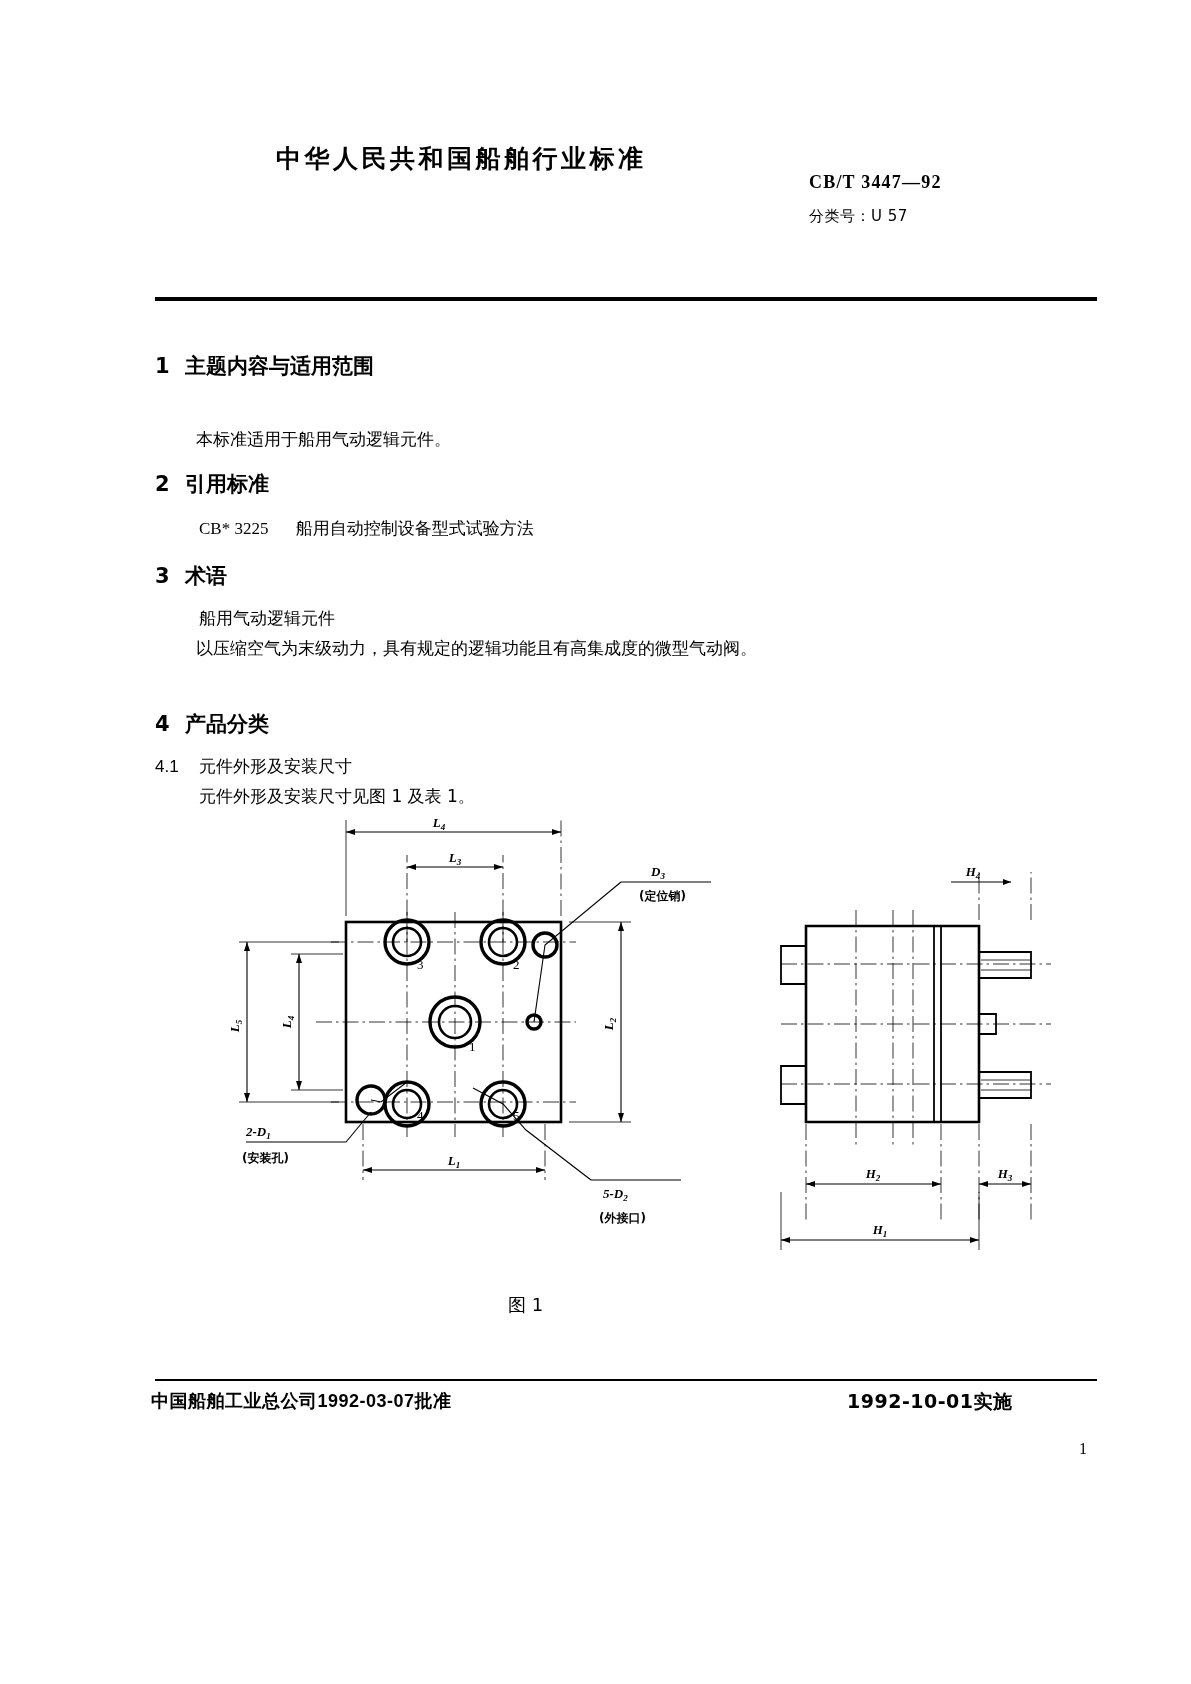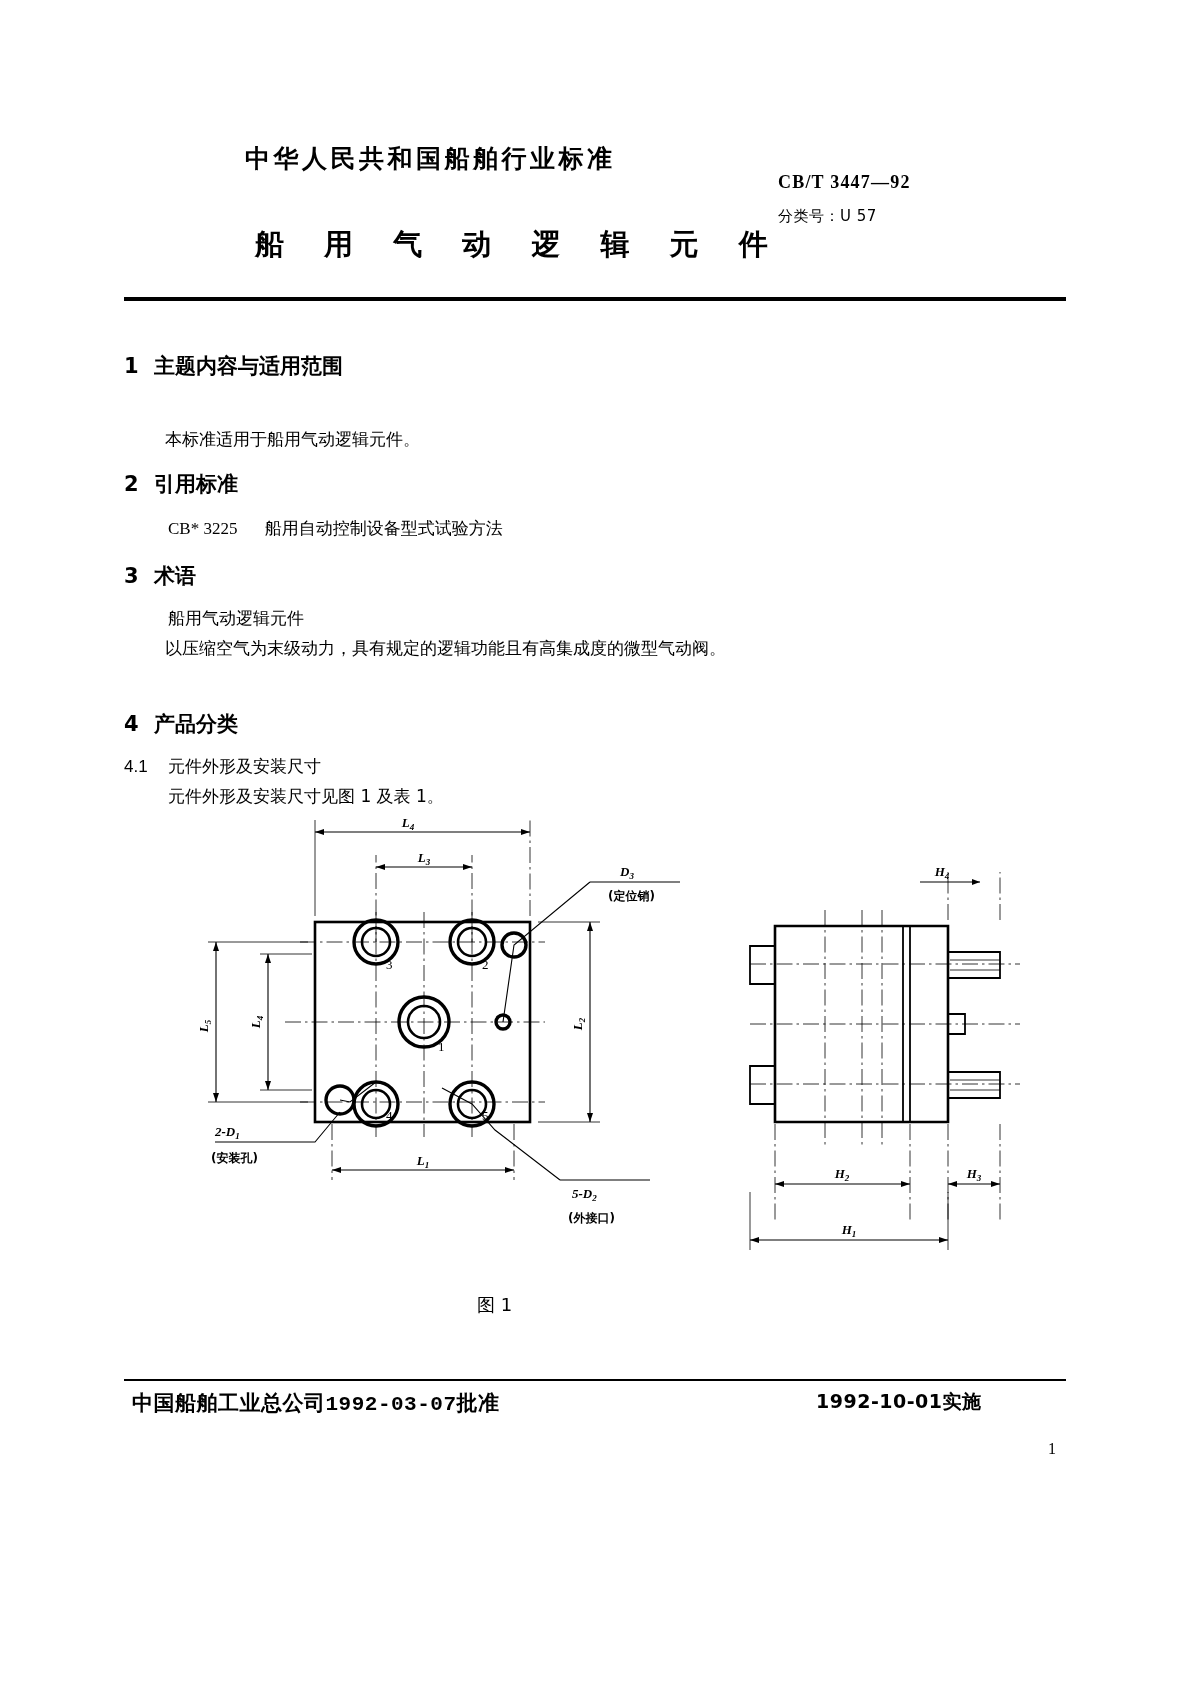--- a/index.html
+++ b/index.html
@@ -4,21 +4,21 @@
 <style>
   html, body { margin:0; padding:0; }
   body {
     width:1191px; height:1684px;
     background:#ffffff;
     font-family:"Liberation Sans", sans-serif;
     color:#000;
     position:relative;
     overflow:hidden;
   }
-  .page { position:absolute; inset:0; }
+  .page { position:absolute; inset:0;margin-left:31px; }
 
   
   .hdr-org {
     position:absolute; left:245px; top:142px;
     font-family:"DejaVu Sans", sans-serif;
     font-weight:bold; font-size:25px; letter-spacing:3.5px;
     white-space:nowrap;
   }
   .hdr-code {
     position:absolute; left:778px; top:172px;
@@ -71,23 +71,23 @@
     white-space:nowrap;
   }
   .ref .rid { font-family:"Liberation Serif", serif; font-size:17px; }
 
   
   .ftr-rule {
     position:absolute; left:124px; top:1379px;
     width:942px; height:2px; background:#000;
   }
   .ftr-left {
-    position:absolute; left:132px; top:1389px;
-    font-family:Liberation Mono, monospace;
-    font-weight:bold; font-size:21px; letter-spacing:0.5px;
+    position:absolute; left:120px; top:1389px;
+    font-family:Liberation Sans, sans-serif;
+    font-weight:bold; font-size:18px; letter-spacing:0.5px;
     white-space:nowrap;
   }
   .ftr-right {
     position:absolute; left:816px; top:1389px;
     font-family:"DejaVu Sans", sans-serif;
     font-weight:bold; font-size:19px; letter-spacing:0.5px;
     white-space:nowrap;
   }
   .pageno {
     position:absolute; left:1048px; top:1440px;
@@ -121,21 +121,20 @@
           font-family:"Liberation Serif", serif; }
 </style>
 </head>
 <body>
 
 <div class="page">
 
   <div class="hdr-org">中华人民共和国船舶行业标准</div>
   <div class="hdr-code">CB/T 3447—92</div>
   <div class="hdr-class">分类号：U 57</div>
-  <div class="hdr-title">船 用 气 动 逻 辑 元 件</div>
   <div class="rule"></div>
 
   <div class="sec-h" style="left:124px; top:352px;">
     <span class="num">1</span><span>主题内容与适用范围</span>
   </div>
   <div class="para" style="left:165px; top:428px;">本标准适用于船用气动逻辑元件。</div>
 
   <div class="sec-h" style="left:124px; top:470px;">
     <span class="num">2</span><span>引用标准</span>
   </div>

